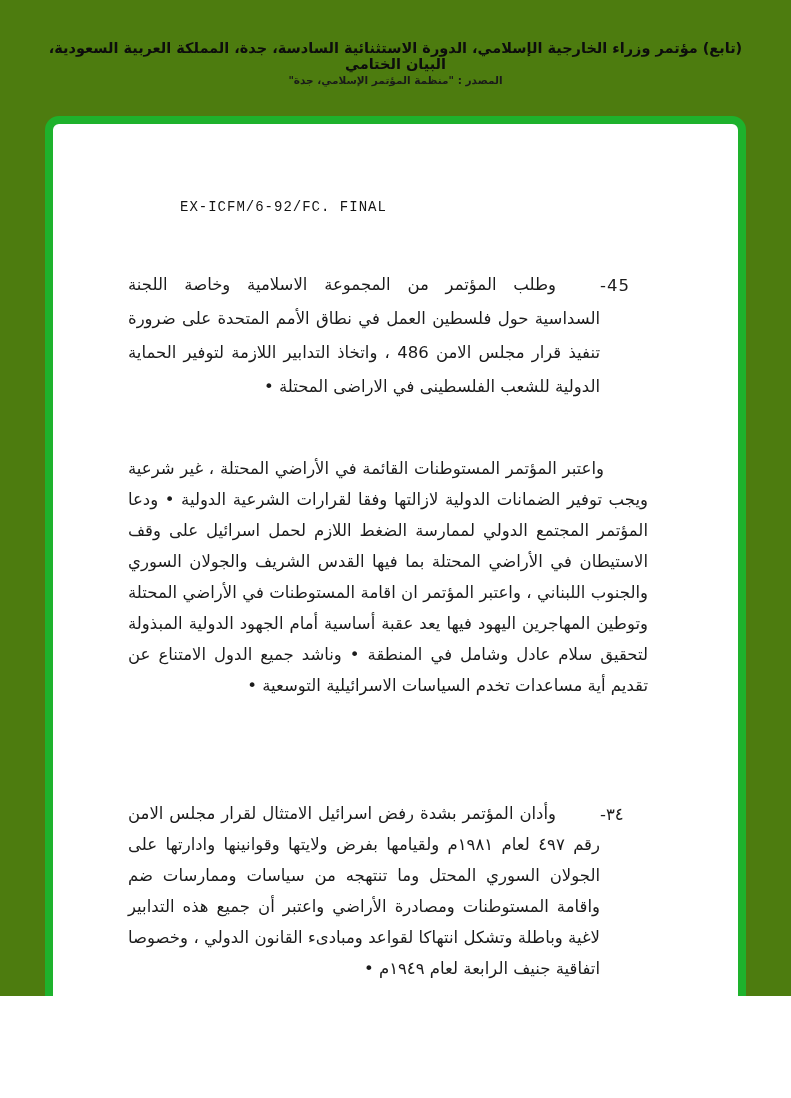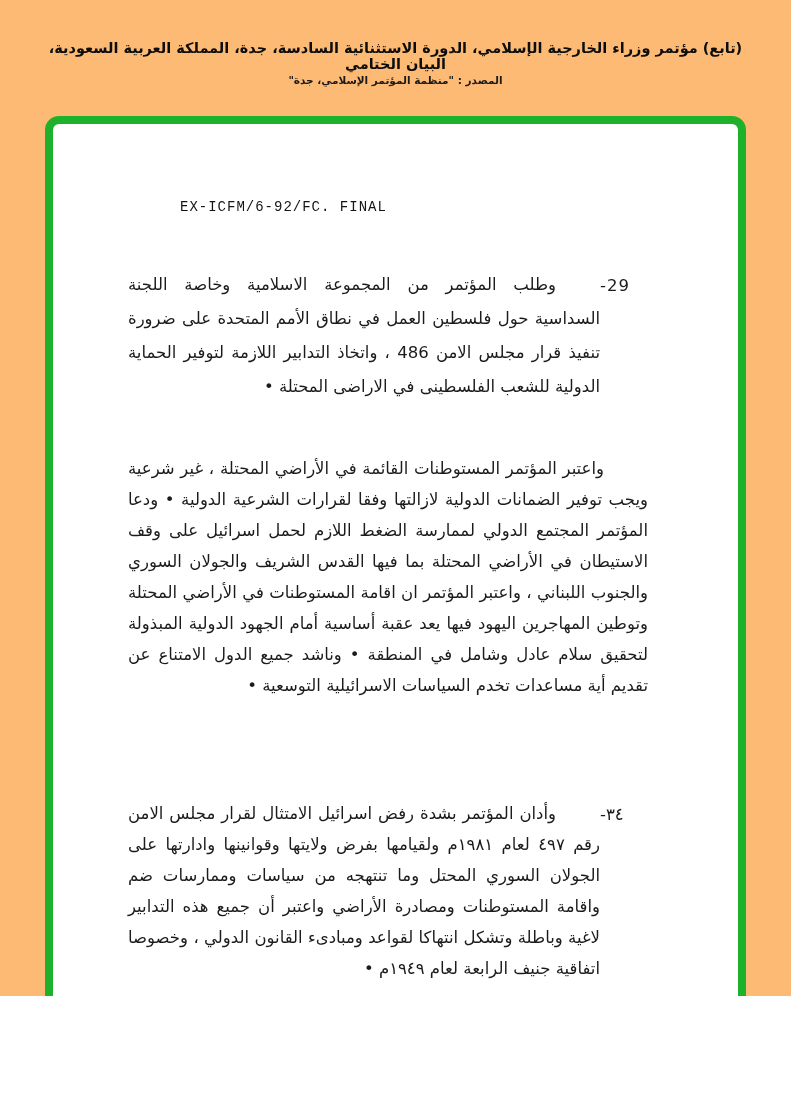--- a/index.html
+++ b/index.html
@@ -1,21 +1,21 @@
 <!DOCTYPE html>
 <html lang="ar"><head>
 <meta charset="utf-8">
 <style>
   * { margin: 0; padding: 0; box-sizing: border-box; }
   html, body { background: #ffffff; }
   .page {
     position: relative;
     width: 791px;
     height: 996px;
-    background: #fdba74;
+    background: #4d7c0f;
     overflow: hidden;
     font-family: "DejaVu Sans", sans-serif;
   }
 
   
   .hdr1 {
     position: absolute;
     top: 40px; left: 40px; right: 40px;
     text-align: center;
     direction: rtl;
@@ -109,21 +109,21 @@
 
   <div class="hdr1">(تابع) مؤتمر وزراء الخارجية الإسلامي، الدورة الاستثنائية السادسة، جدة، المملكة العربية السعودية، البيان الختامي</div>
 
   <div class="hdr2">المصدر : "منظمة المؤتمر الإسلامي، جدة"</div>
 
   <div class="frame"></div>
 
   <div class="refcode">EX-ICFM/6-92/FC. FINAL</div>
 
   <div class="para p32">
-    <div class="num">-29</div>
+    <div class="num">-45</div>
     <div class="ptext">وطلب المؤتمر من المجموعة الاسلامية وخاصة اللجنة السداسية حول فلسطين العمل في نطاق الأمم المتحدة على ضرورة تنفيذ قرار مجلس الامن 486 ، واتخاذ التدابير اللازمة لتوفير الحماية الدولية للشعب الفلسطينى في الاراضى المحتلة •</div>
   </div>
 
   <div class="para p33">
     <div class="ptext">واعتبر المؤتمر المستوطنات القائمة في الأراضي المحتلة ، غير شرعية ويجب توفير الضمانات الدولية لازالتها وفقا لقرارات الشرعية الدولية • ودعا المؤتمر المجتمع الدولي لممارسة الضغط اللازم لحمل اسرائيل على وقف الاستيطان في الأراضي المحتلة بما فيها القدس الشريف والجولان السوري والجنوب اللبناني ، واعتبر المؤتمر ان اقامة المستوطنات في الأراضي المحتلة وتوطين المهاجرين اليهود فيها يعد عقبة أساسية أمام الجهود الدولية المبذولة لتحقيق سلام عادل وشامل في المنطقة • وناشد جميع الدول الامتناع عن تقديم أية مساعدات تخدم السياسات الاسرائيلية التوسعية •</div>
   </div>
 
   <div class="para p34">
     <div class="num">-٣٤</div>
     <div class="ptext">وأدان المؤتمر بشدة رفض اسرائيل الامتثال لقرار مجلس الامن رقم ٤٩٧ لعام ١٩٨١م ولقيامها بفرض ولايتها وقوانينها وادارتها على الجولان السوري المحتل وما تنتهجه من سياسات وممارسات ضم واقامة المستوطنات ومصادرة الأراضي واعتبر أن جميع هذه التدابير لاغية وباطلة وتشكل انتهاكا لقواعد ومبادىء القانون الدولي ، وخصوصا اتفاقية جنيف الرابعة لعام ١٩٤٩م •</div>

